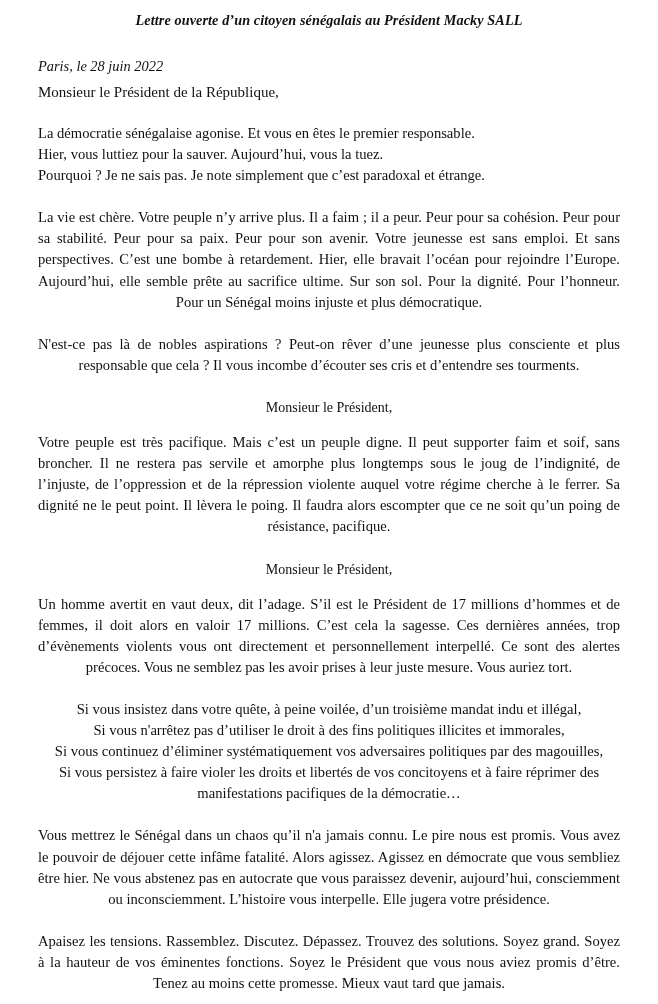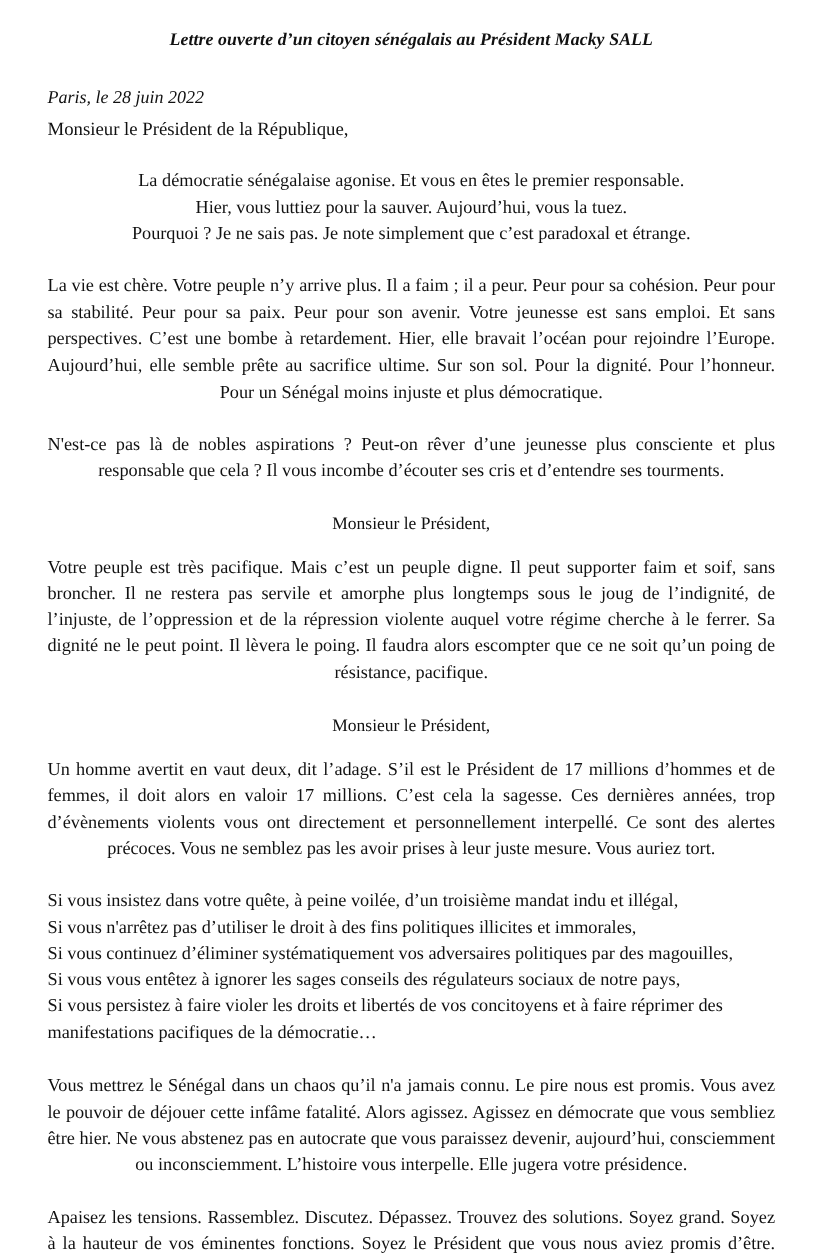--- a/index.html
+++ b/index.html
@@ -12,21 +12,21 @@
     height: 1004px;
     font-family: "Liberation Serif", "DejaVu Serif", serif;
     color: #111111;
     -webkit-font-smoothing: antialiased;
   }
   .page {
     position: relative;
     width: 658px;
     height: 1004px;
     box-sizing: border-box;
-    padding: 18px 38px 0 38px;
+    padding: 6px 38px 0 38px;
     overflow: hidden;
   }
 
   
   .doc-title {
     font-size: 14.2px;
     font-weight: bold;
     font-style: italic;
     text-align: center;
     letter-spacing: 0.1px;
@@ -49,35 +49,35 @@
     text-align: left;
     line-height: 1.35;
     margin: 7px 0 0 0;
   }
 
   
   .block {
     font-size: 14.6px;
     line-height: 21.1px;
   }
-  .block.centered  { text-align: center; }
+  .block.centered  { }
   .block.justified { text-align: justify; text-align-last: center; }
 
   .sub-heading {
     font-size: 14px;
     text-align: center;
     line-height: 21.1px;
   }
 
   
   .gap-lg { margin-top: 21px; }
   .gap-xs { margin-top: 14px; }
 
   
-  .line-stack { font-size: 14.6px; line-height: 21.1px; text-align: left; }
+  .line-stack { font-size: 14.6px; line-height: 21.1px; text-align: center; }
   .line-stack > div { white-space: normal; }
 </style>
 </head>
 <body>
 
 <div class="page">
 
   <div class="doc-title">Lettre ouverte d’un citoyen sénégalais au Président Macky SALL</div>
 
   <div class="dateline">Paris, le 28 juin 2022</div>
@@ -99,21 +99,20 @@
   <div class="block justified gap-xs">Votre peuple est très pacifique. Mais c’est un peuple digne. Il peut supporter faim et soif, sans broncher. Il ne restera pas servile et amorphe plus longtemps sous le joug de l’indignité, de l’injuste, de l’oppression et de la répression violente auquel votre régime cherche à le ferrer. Sa dignité ne le peut point. Il lèvera le poing. Il faudra alors escompter que ce ne soit qu’un poing de résistance, pacifique.</div>
 
   <div class="sub-heading gap-lg">Monsieur le Président,</div>
 
   <div class="block justified gap-xs">Un homme avertit en vaut deux, dit l’adage. S’il est le Président de 17 millions d’hommes et de femmes, il doit alors en valoir 17 millions. C’est cela la sagesse. Ces dernières années, trop d’évènements violents vous ont directement et personnellement interpellé. Ce sont des alertes précoces. Vous ne semblez pas les avoir prises à leur juste mesure. Vous auriez tort.</div>
 
   <div class="line-stack gap-lg">
     <div>Si vous insistez dans votre quête, à peine voilée, d’un troisième mandat indu et illégal,</div>
     <div>Si vous n'arrêtez pas d’utiliser le droit à des fins politiques illicites et immorales,</div>
     <div>Si vous continuez d’éliminer systématiquement vos adversaires politiques par des magouilles,</div>
-    <div>Si vous vous entêtez à ignorer les sages conseils des régulateurs sociaux de notre pays,</div>
     <div>Si vous persistez à faire violer les droits et libertés de vos concitoyens et à faire réprimer des manifestations pacifiques de la démocratie…</div>
   </div>
 
   <div class="block justified gap-lg">Vous mettrez le Sénégal dans un chaos qu’il n'a jamais connu. Le pire nous est promis. Vous avez le pouvoir de déjouer cette infâme fatalité. Alors agissez. Agissez en démocrate que vous sembliez être hier. Ne vous abstenez pas en autocrate que vous paraissez devenir, aujourd’hui, consciemment ou inconsciemment. L’histoire vous interpelle. Elle jugera votre présidence.</div>
 
   <div class="block justified gap-lg">Apaisez les tensions. Rassemblez. Discutez. Dépassez. Trouvez des solutions. Soyez grand. Soyez à la hauteur de vos éminentes fonctions. Soyez le Président que vous nous aviez promis d’être. Tenez au moins cette promesse. Mieux vaut tard que jamais.</div>
 
 </div>
 
 </body></html>

